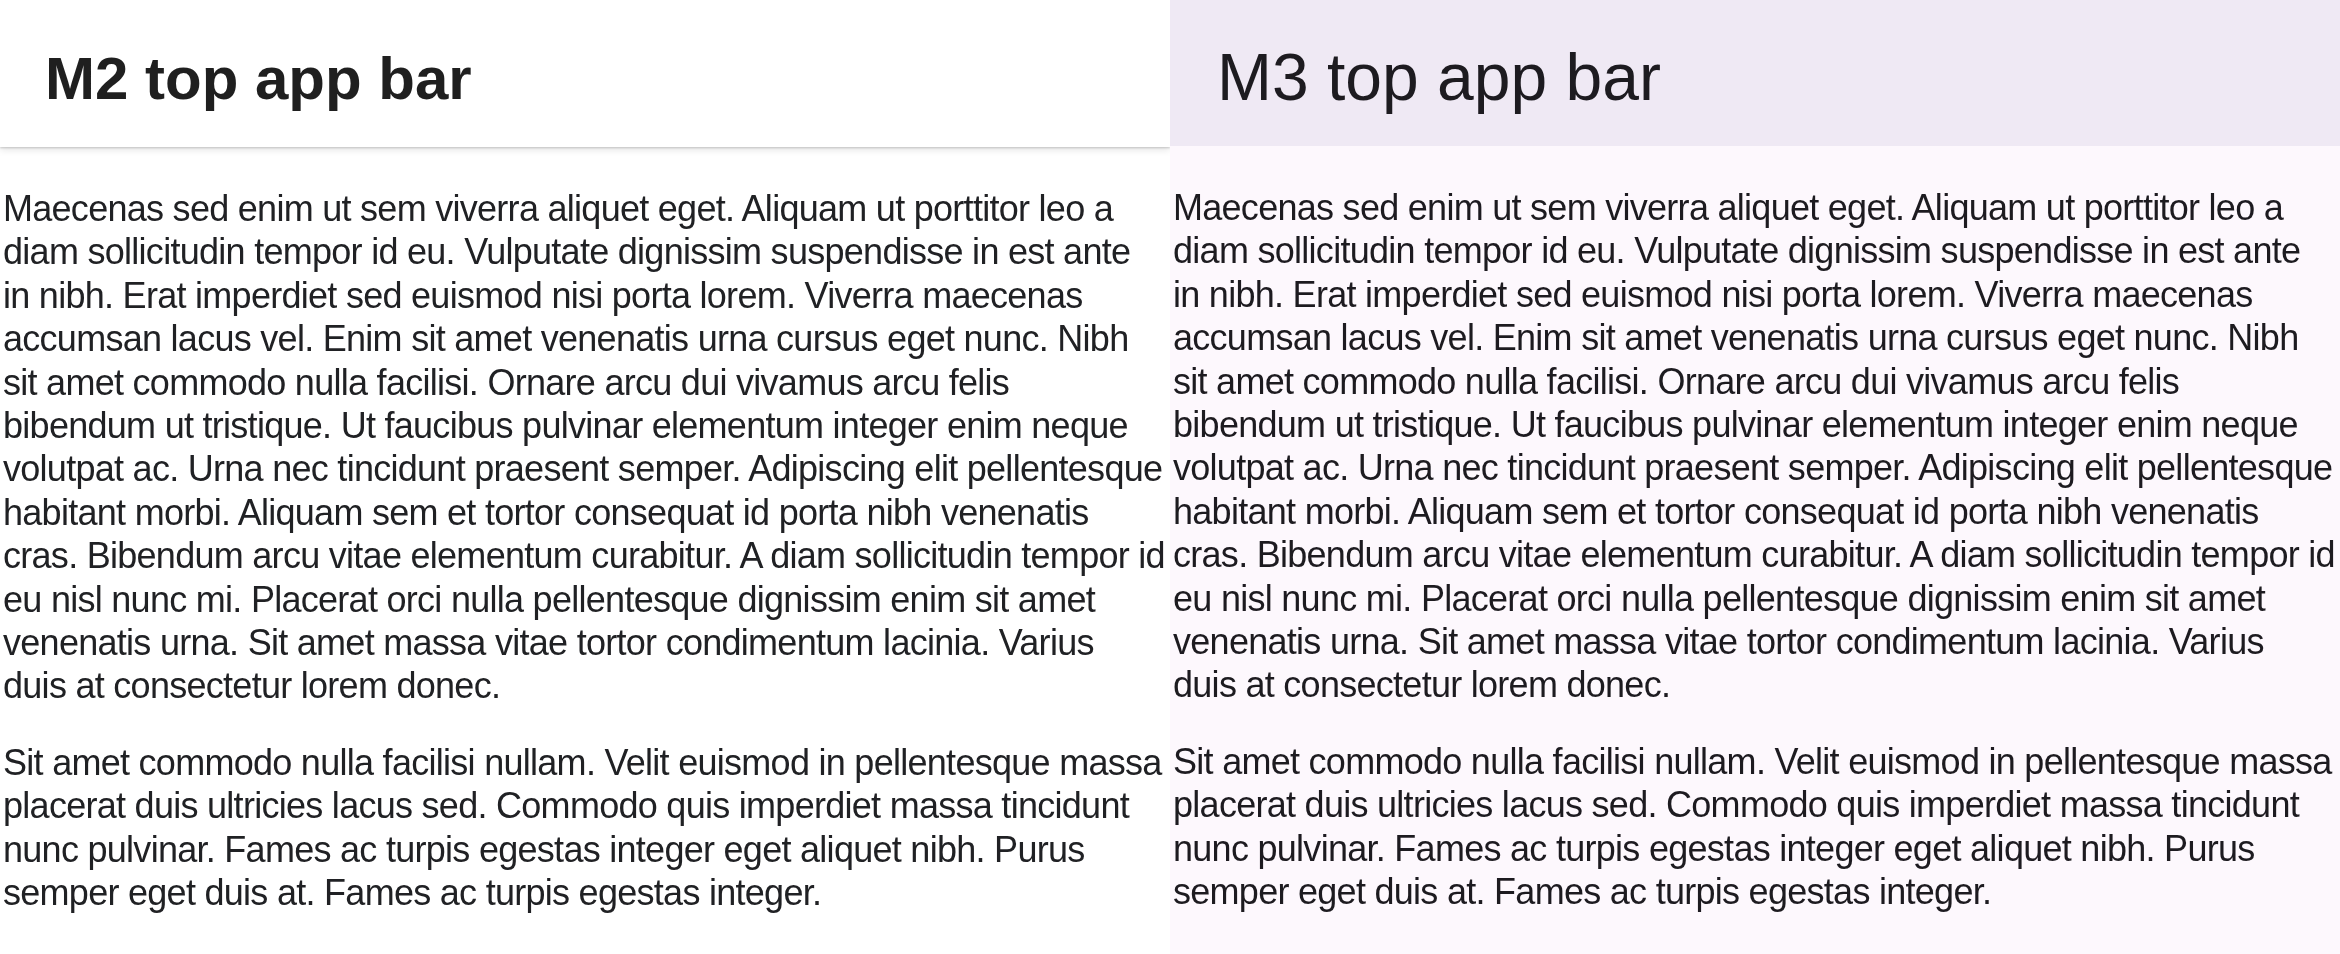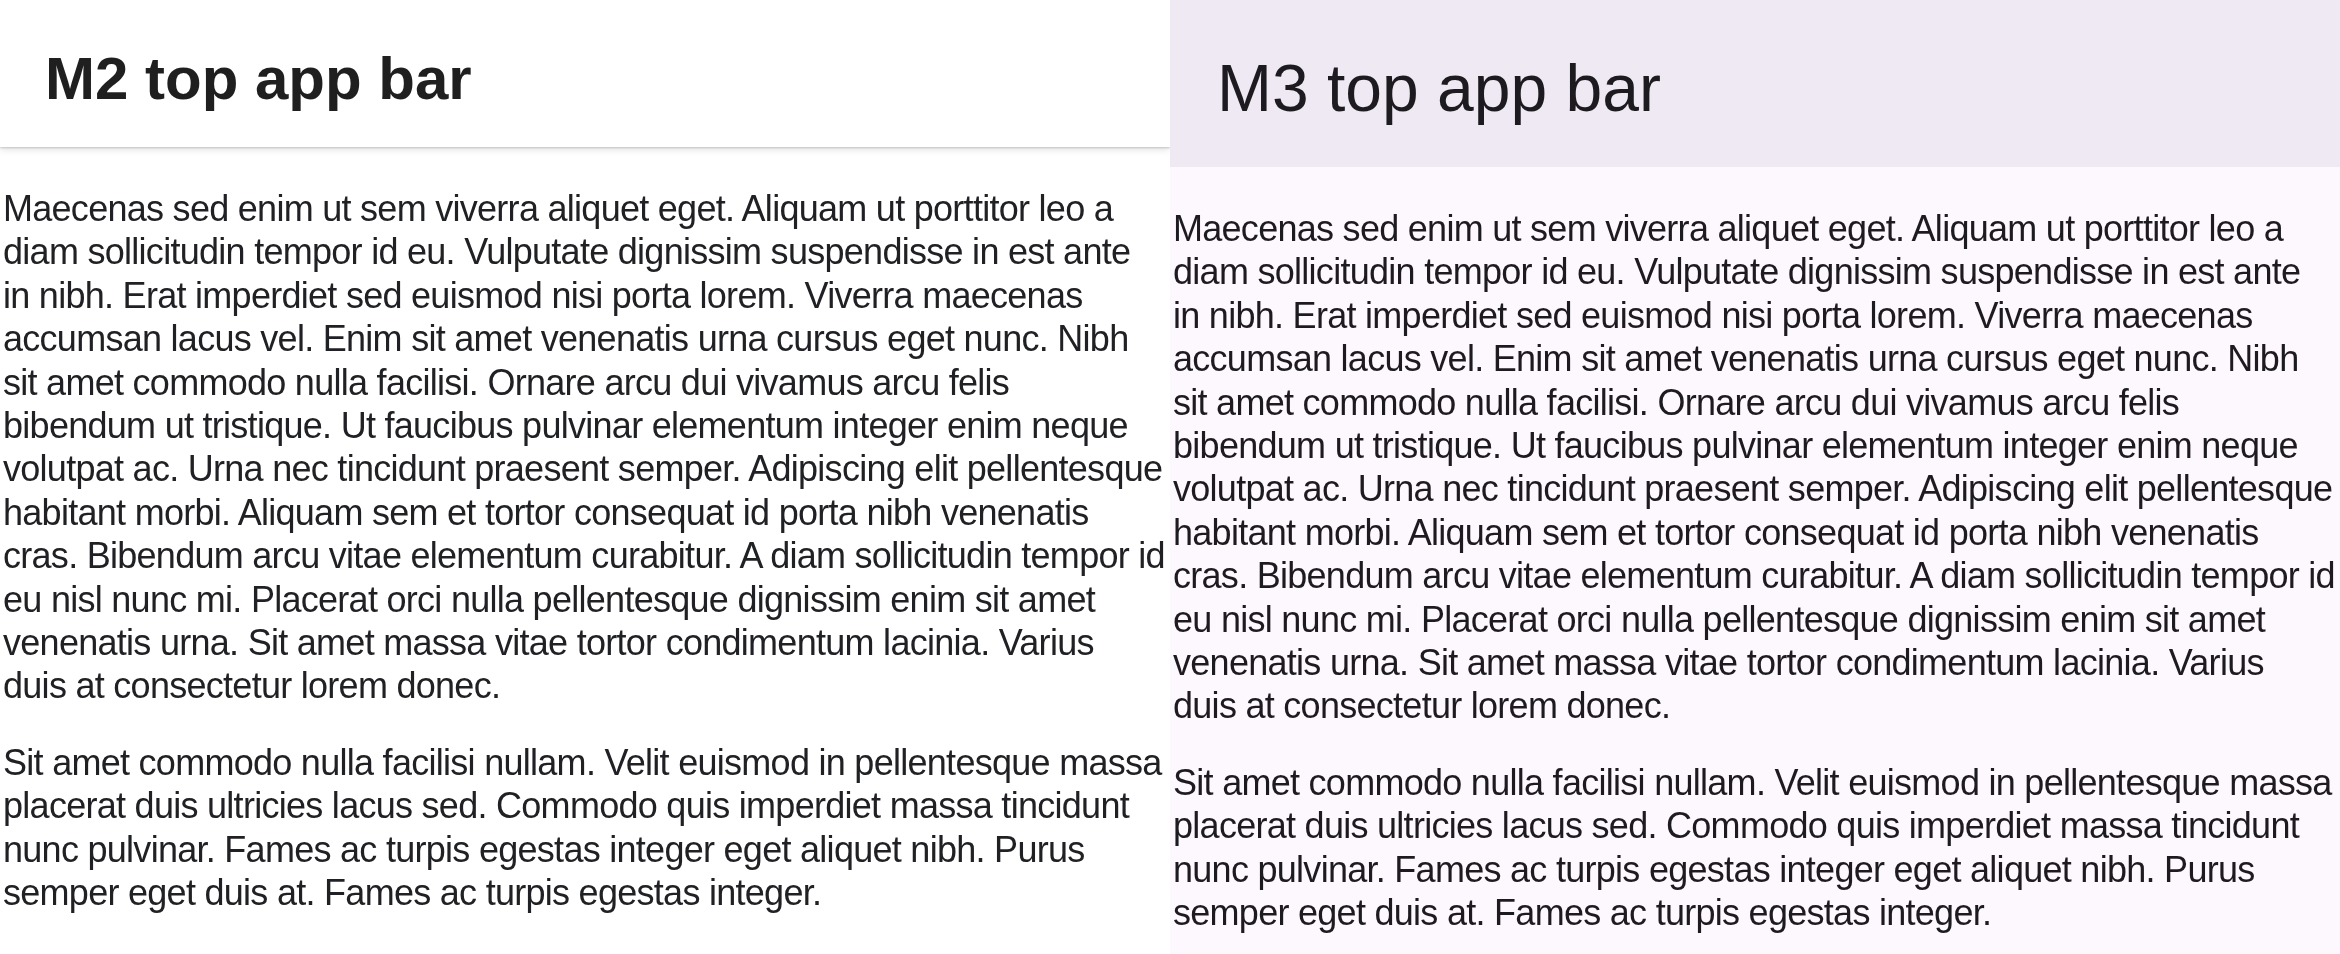--- a/index.html
+++ b/index.html
@@ -32,21 +32,21 @@
     width: 100%;
     position: relative;
   }
   .appbar.m2-bar {
     height: 147px;
     background: var(--m2-bar-bg, #ffffff);
     box-shadow: 0 1px 2px rgba(0,0,0,0.18), 0 3px 7px rgba(0,0,0,0.10);
     padding: 10px 0 0 45px;
   }
   .appbar.m3-bar {
-    height: 167px;
+    height: 146px;
     background: var(--m3-bar-bg, #efe9f4);
     padding: 8px 0 0 47px;
   }
   .appbar-title {
     white-space: nowrap;
     letter-spacing: 0;
   }
   .m2-bar .appbar-title {
     font-size: 60px;
     font-weight: 700;

